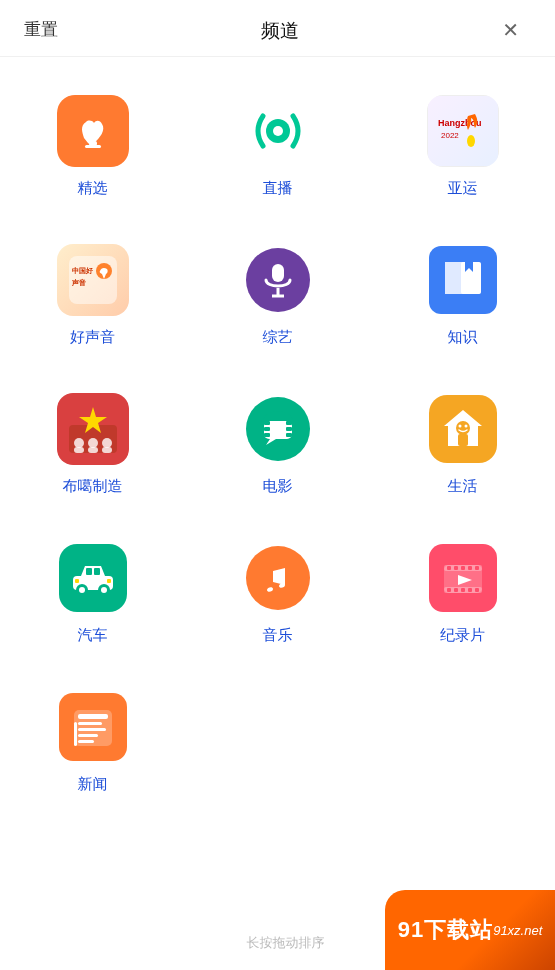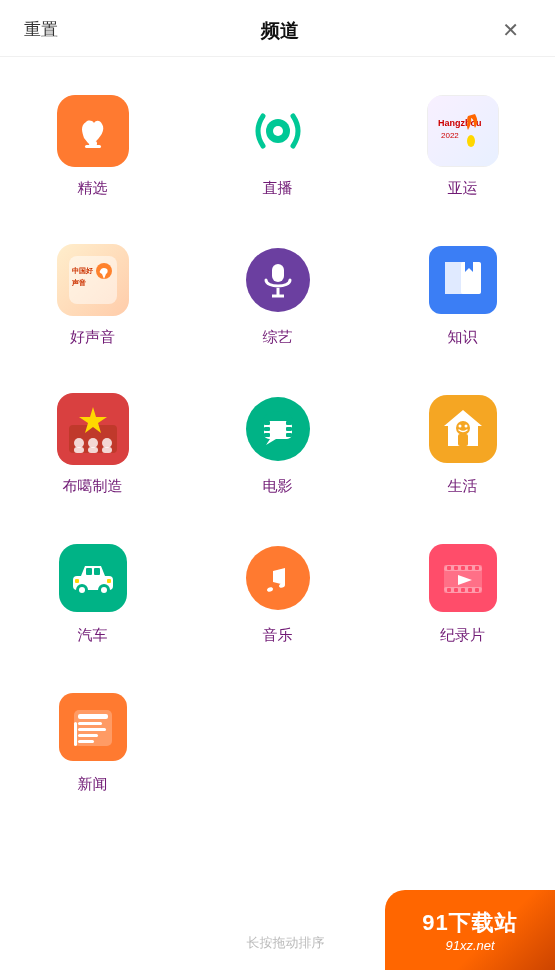--- a/index.html
+++ b/index.html
@@ -20,21 +20,21 @@
       padding: 18px 36px 12px 24px;
       border-bottom: 1px solid #f0f0f0;
     }
     .header-reset {
       font-size: 17px;
       color: #333;
       cursor: pointer;
     }
     .header-title {
       font-size: 19px;
-      font-weight: bold;
+      font-weight: normal;
       color: #111;
     }
     .header-close {
       font-size: 20px;
       color: #666;
       cursor: pointer;
     }
 
     
     .channel-grid {
@@ -58,21 +58,21 @@
       display: flex;
       align-items: center;
       justify-content: center;
       margin-bottom: 12px;
       border-radius: 16px;
       overflow: hidden;
     }
 
     .channel-label {
       font-size: 15px;
-      color: #701a75;
+      color: #1d4ed8;
     }
 
     
     .icon-jingxuan {
       background: #FF7A30;
       border-radius: 18px;
       width: 72px; height: 72px;
       display: flex; align-items: center; justify-content: center;
     }
     .icon-zhibao {
@@ -172,21 +172,21 @@
 
     
     .watermark {
       position: absolute;
       bottom: 0;
       right: 0;
       width: 170px;
       height: 80px;
       background: linear-gradient(135deg, #ff6600 60%, #cc4400 100%);
       display: flex;
-      flex-direction: column;
+      flex-direction: row;
       align-items: center;
       justify-content: center;
       border-top-left-radius: 20px;
     }
     .watermark-text1 {
       color: #fff;
       font-size: 22px;
       font-weight: bold;
       letter-spacing: 1px;
     }

